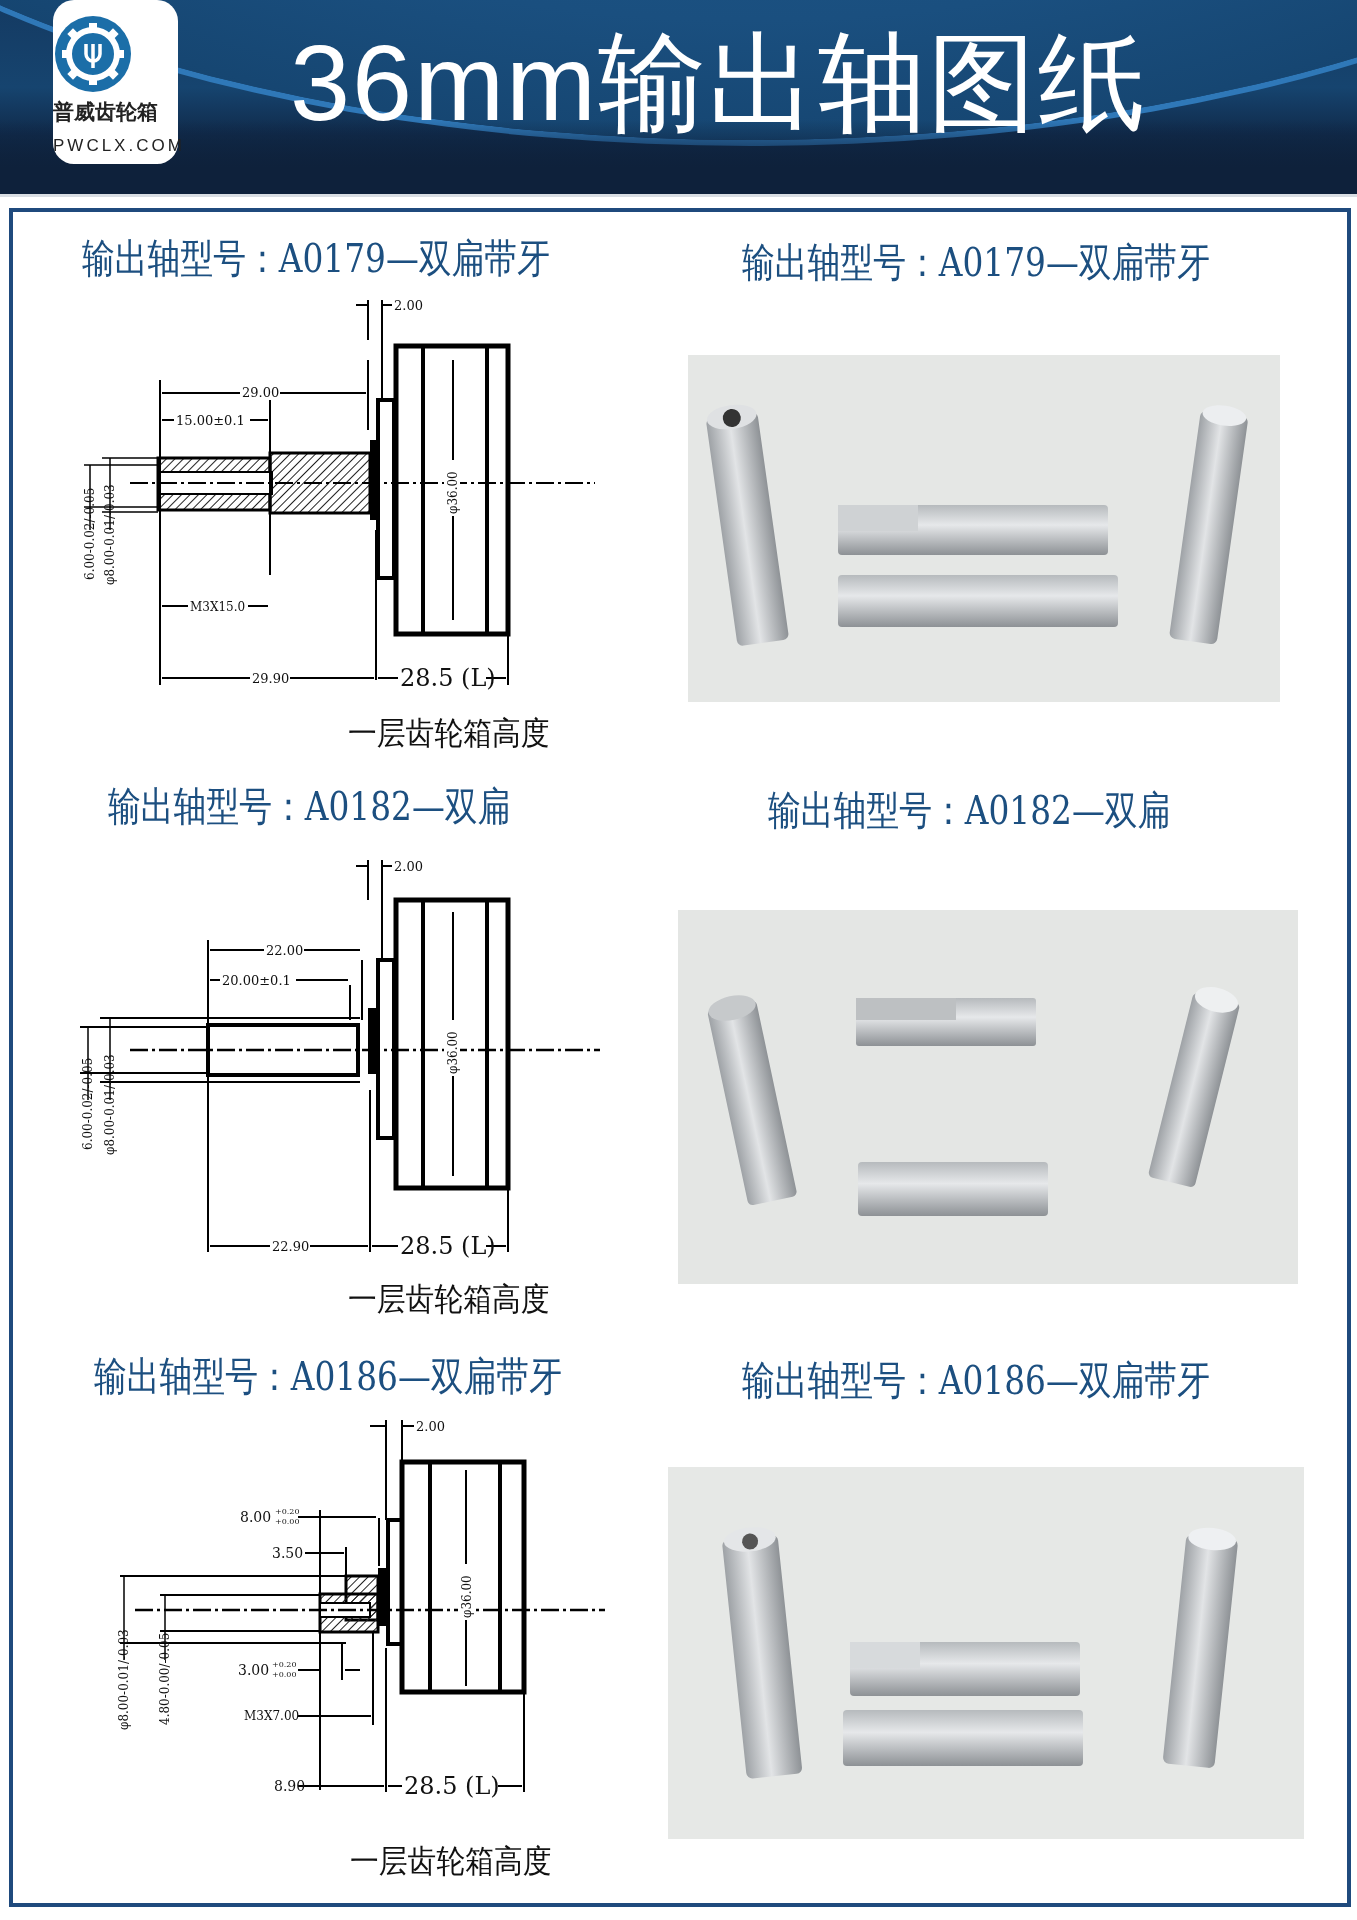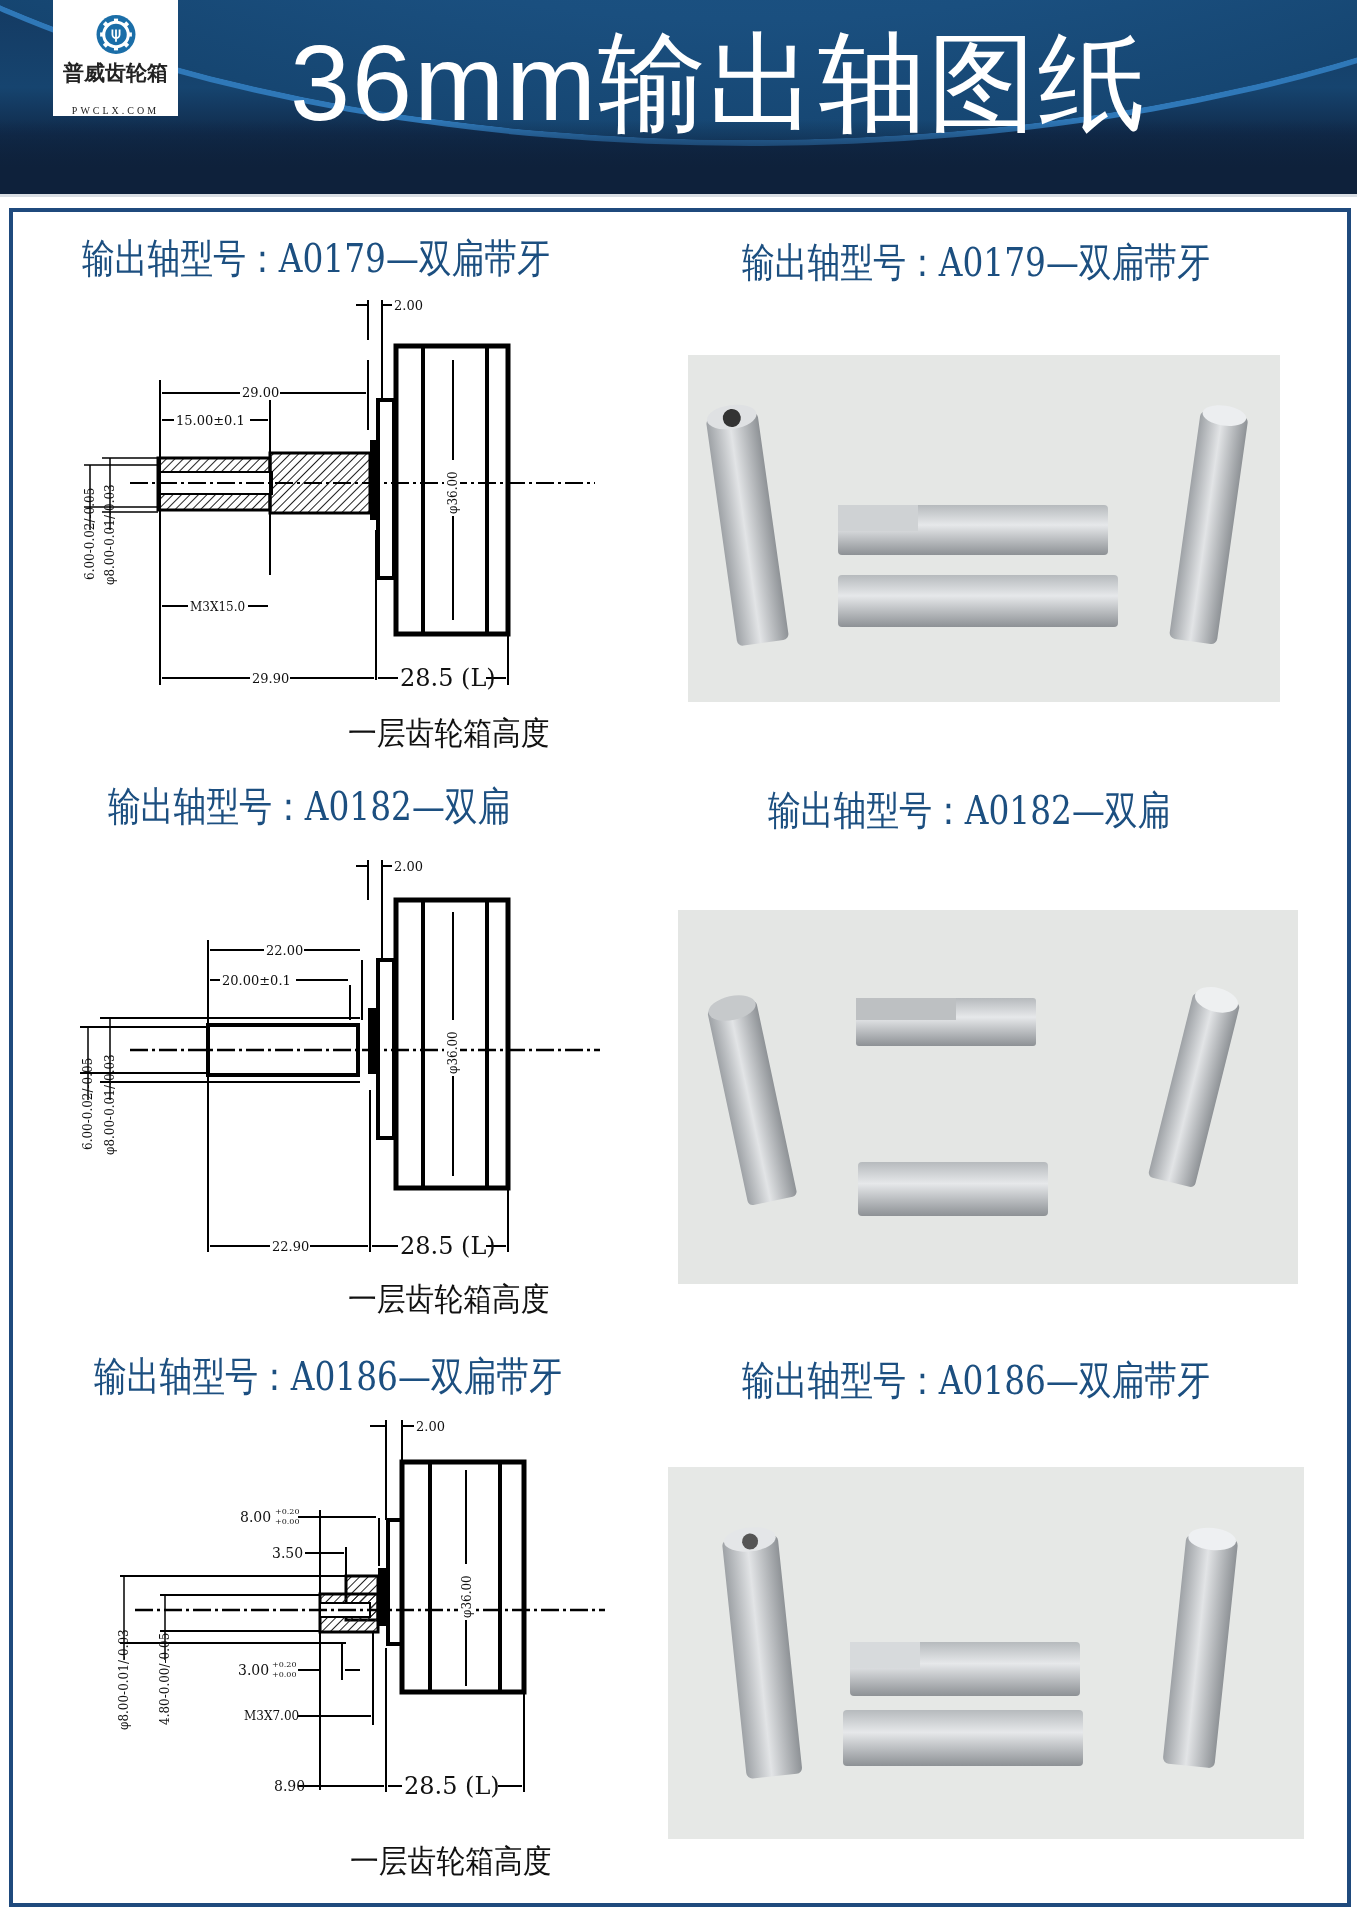--- a/index.html
+++ b/index.html
@@ -18,31 +18,31 @@
     border-radius: 50%;
     background: radial-gradient(ellipse at 50% 40%, #1d5d8f 0%, #1a4f7f 55%, #15446f 75%, rgba(20,60,100,0) 100%);
     box-shadow: 0 6px 0 0 #2f78b8;
   }
   .header .shade {
     position: absolute; left: 0; top: 120px; width: 100%; height: 80px;
     background: linear-gradient(180deg, rgba(14,33,59,0) 0%, #0e213b 60%);
   }
   .header-line { position: absolute; left: 0; top: 194px; width: 1357px; height: 3px; background: #d8dde3; }
   .logo {
-    position: absolute; left: 53px; top: 0; width: 125px; height: 116px; background: #ffffff;
-    display: flex; flex-direction: column; align-items: center;
+    position: absolute; left: 53px; top: 0; width: 125px; height: 164px; background: #ffffff;
+    display: flex; flex-direction: column; align-items: flex-start; border-radius: 21px;
   }
   .logo svg { margin-top: 14px; }
   .logo .cn {
     font-family: "DejaVu Sans", "Liberation Sans", sans-serif; font-weight: bold;
     font-size: 21px; color: #222; letter-spacing: 0px; margin-top: 4px;
   }
   .logo .en {
-    font-family: Liberation Serif, serif;
-    font-size: 10px; color: #222; letter-spacing: 3px; margin-top: 18px;
+    font-family: Liberation Sans, sans-serif;
+    font-size: 17px; color: #222; letter-spacing: 3px; margin-top: 10px;
   }
   .title {
     position: absolute; left: 290px; top: 18px; height: 130px;
     font-family: Liberation Sans, sans-serif;
     font-size: 108px; line-height: 130px; color: #ffffff; letter-spacing: 2px;
     white-space: nowrap;
   }
   .frame {
     position: absolute; left: 9px; top: 208px; width: 1334px; height: 1691px;
     border: 4px solid #1f4a7d; box-sizing: content-box;

